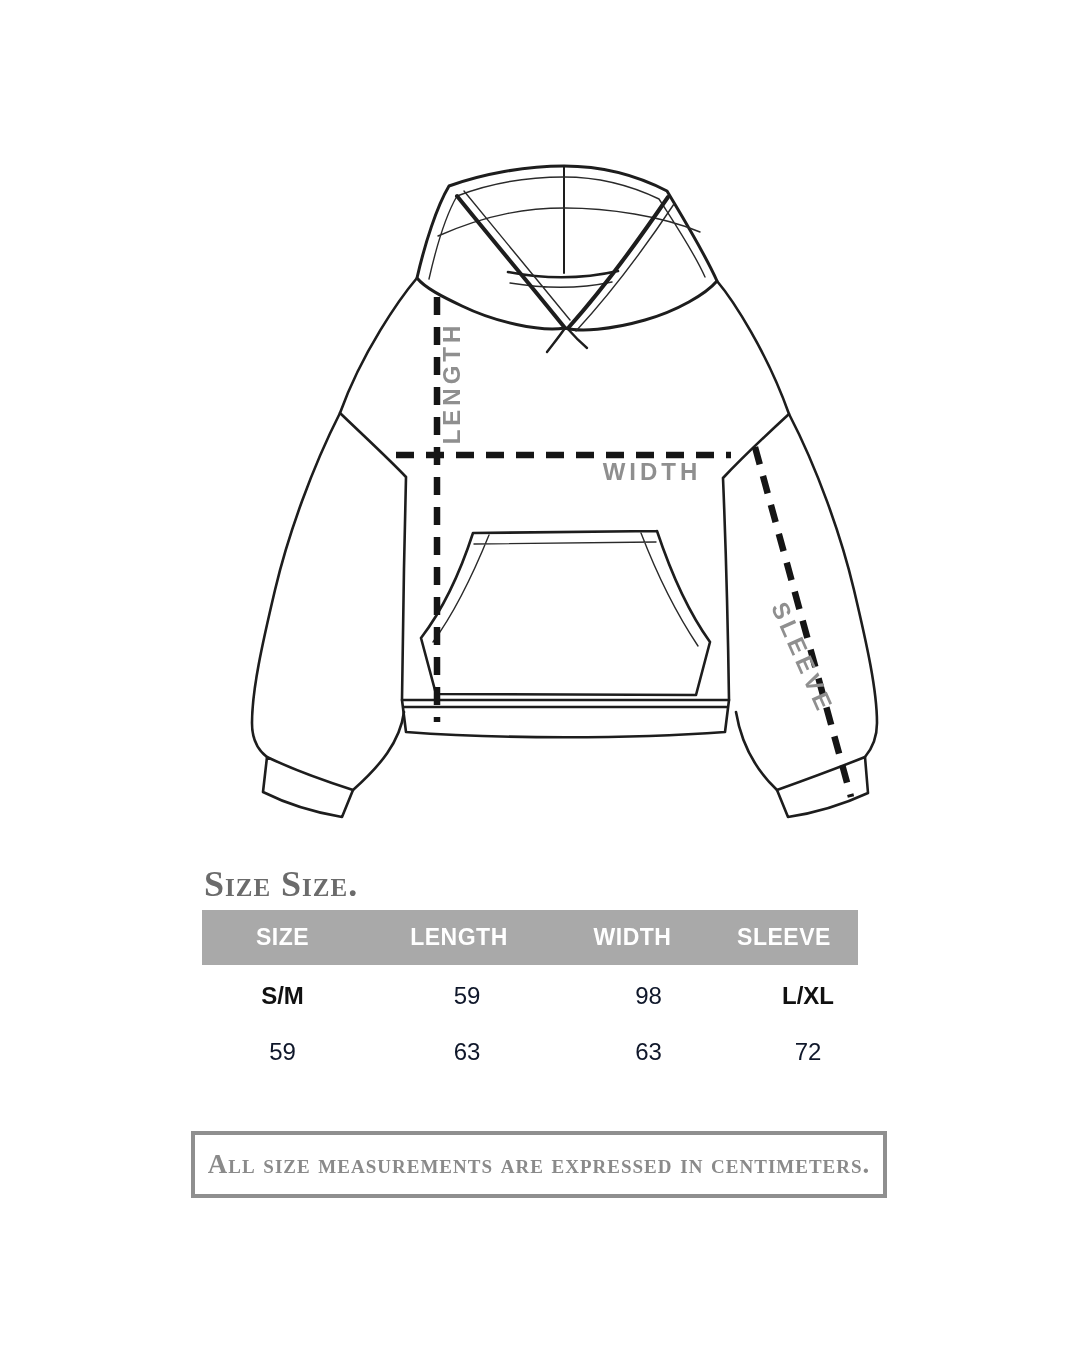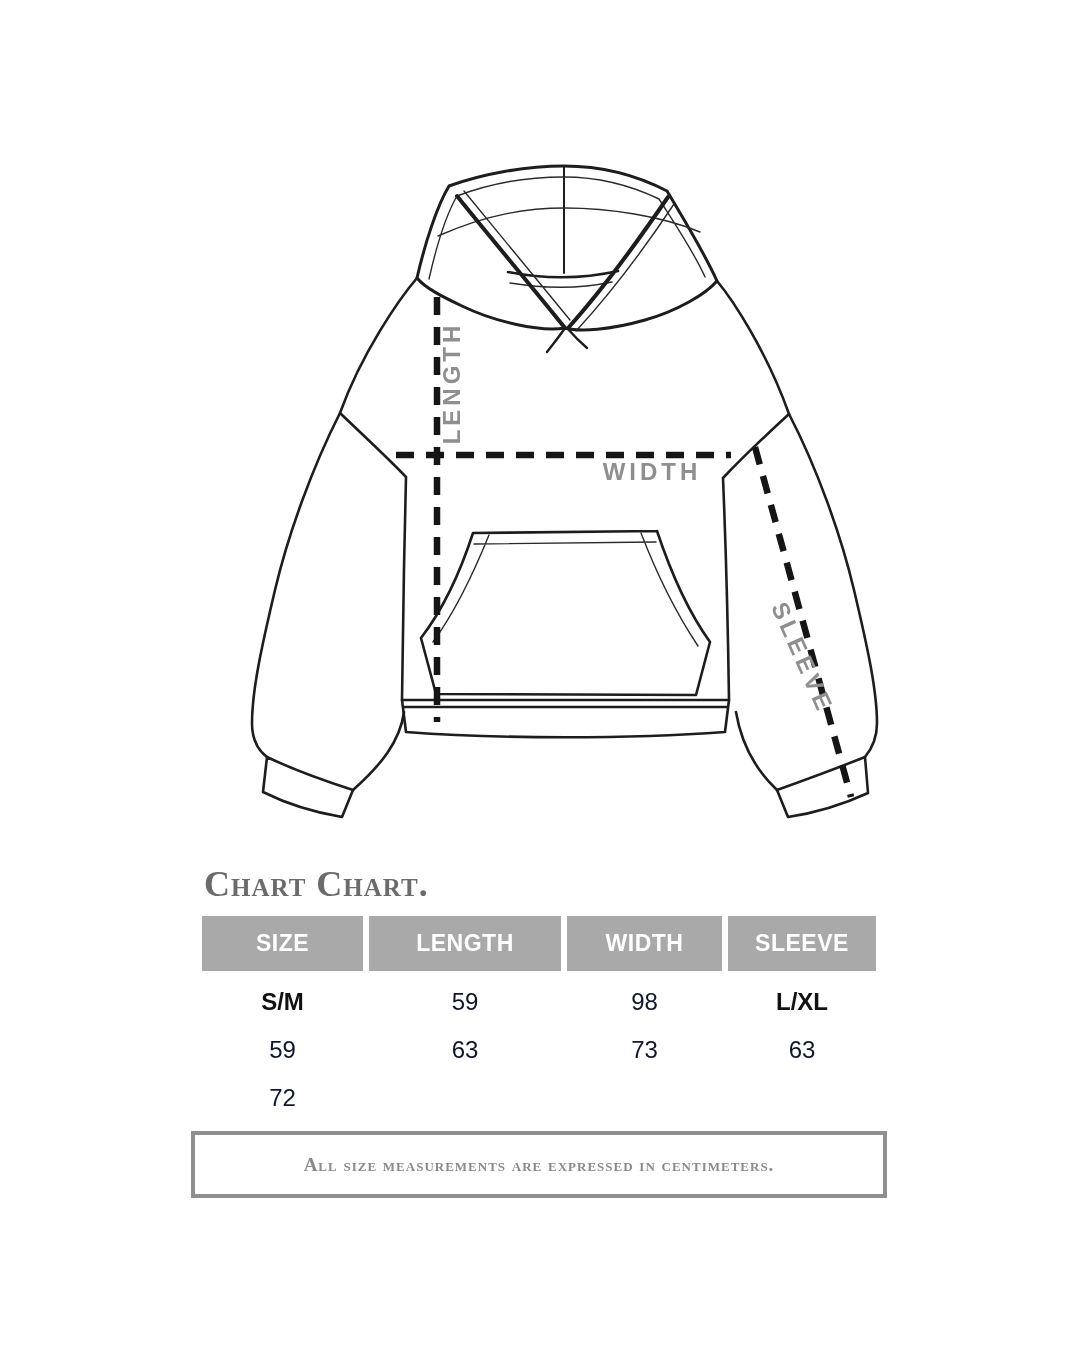--- a/index.html
+++ b/index.html
@@ -14,45 +14,46 @@
   }
   .page-title{
     position:absolute;left:204px;top:866px;
     font-family:"Liberation Serif", serif;
     font-variant:small-caps;font-weight:bold;
     font-size:36px;line-height:36px;letter-spacing:1px;color:#6b6b6b;
     white-space:nowrap;
   }
   .size-table{position:absolute;left:202px;top:910px;width:674px;}
   .table-header{
-    display:grid;grid-template-columns:161px 192px 155px 148px;column-gap:6px;margin-top:6px;
+    display:grid;grid-template-columns:161px 192px 155px 148px;
   }
   .header-cell{
     height:55px;background:#a9a9a9;color:#ffffff;
     display:flex;align-items:center;justify-content:center;
     font-weight:bold;font-size:23px;letter-spacing:0.5px;
   }
   .table-body{
     display:grid;grid-template-columns:161px 192px 155px 148px;column-gap:6px;
     padding-top:7px;
+    gap:8px;
   }
   .body-cell{
     height:48px;display:flex;align-items:center;justify-content:center;
     font-size:24px;color:#0f172a;
   }
   .body-cell.size-name{font-weight:bold;color:#111111;}
   .footnote-box{
     position:absolute;left:191px;top:1131px;width:696px;height:67px;
     border:4px solid #8f8f8f;box-sizing:border-box;
     display:flex;align-items:center;justify-content:center;
   }
   .footnote-text{
     font-family:"Liberation Serif", serif;
     font-variant:small-caps;font-weight:bold;
-    font-size:19px;letter-spacing:1px;color:#8a8a8a;white-space:nowrap;
+    font-size:27px;letter-spacing:1px;color:#8a8a8a;white-space:nowrap;
   }
 </style>
 </head>
 <body>
 
 <svg class="diagram-svg" width="1080" height="880" viewBox="0 0 1080 880" aria-hidden="true">
   <g>
 
     <path fill="#ffffff" d="M340,413 C312,468 288,535 275,590 C262,645 252,690 252,723 C252,740 259,751 267,757 L353,790 C380,768 400,742 404,712 C403,650 403,560 406,477 C390,460 365,437 340,413 Z"></path>
     <path fill="#ffffff" d="M789,414 C817,468 841,535 854,590 C867,645 877,690 877,723 C877,740 870,751 865,757 L777,790 C757,768 741,748 736,712 C733,650 729,550 723,478 C740,460 764,437 789,414 Z"></path>
@@ -90,39 +91,38 @@
       <path d="M396,455 L731,455"></path>
       <path d="M755,447 L851,797"></path>
     </g>
 
     <text class="diagram-label" text-anchor="middle" transform="translate(460 383) rotate(-90)">LENGTH</text>
     <text class="diagram-label" text-anchor="middle" x="652" y="480">WIDTH</text>
     <text class="diagram-label" text-anchor="middle" transform="translate(795 661) rotate(66)">SLEEVE</text>
   </g>
 </svg>
 
-<div class="page-title">Chart Chart.</div>
+<div class="page-title">Size Size.</div>
 
 <div class="size-table">
   <div class="table-header">
     <div class="header-cell">SIZE</div>
     <div class="header-cell">LENGTH</div>
     <div class="header-cell">WIDTH</div>
     <div class="header-cell">SLEEVE</div>
   </div>
   <div class="table-body">
     <div class="body-cell size-name">S/M</div>
     <div class="body-cell">59</div>
     <div class="body-cell">98</div>
 
     <div class="body-cell size-name">L/XL</div>
     <div class="body-cell">59</div>
     <div class="body-cell">63</div>
 
-    <div class="body-cell">73</div>
     <div class="body-cell">63</div>
     <div class="body-cell">72</div>
   </div>
 </div>
 
 <div class="footnote-box">
   <span class="footnote-text">All size measurements are expressed in centimeters.</span>
 </div>
 
 </body></html>

